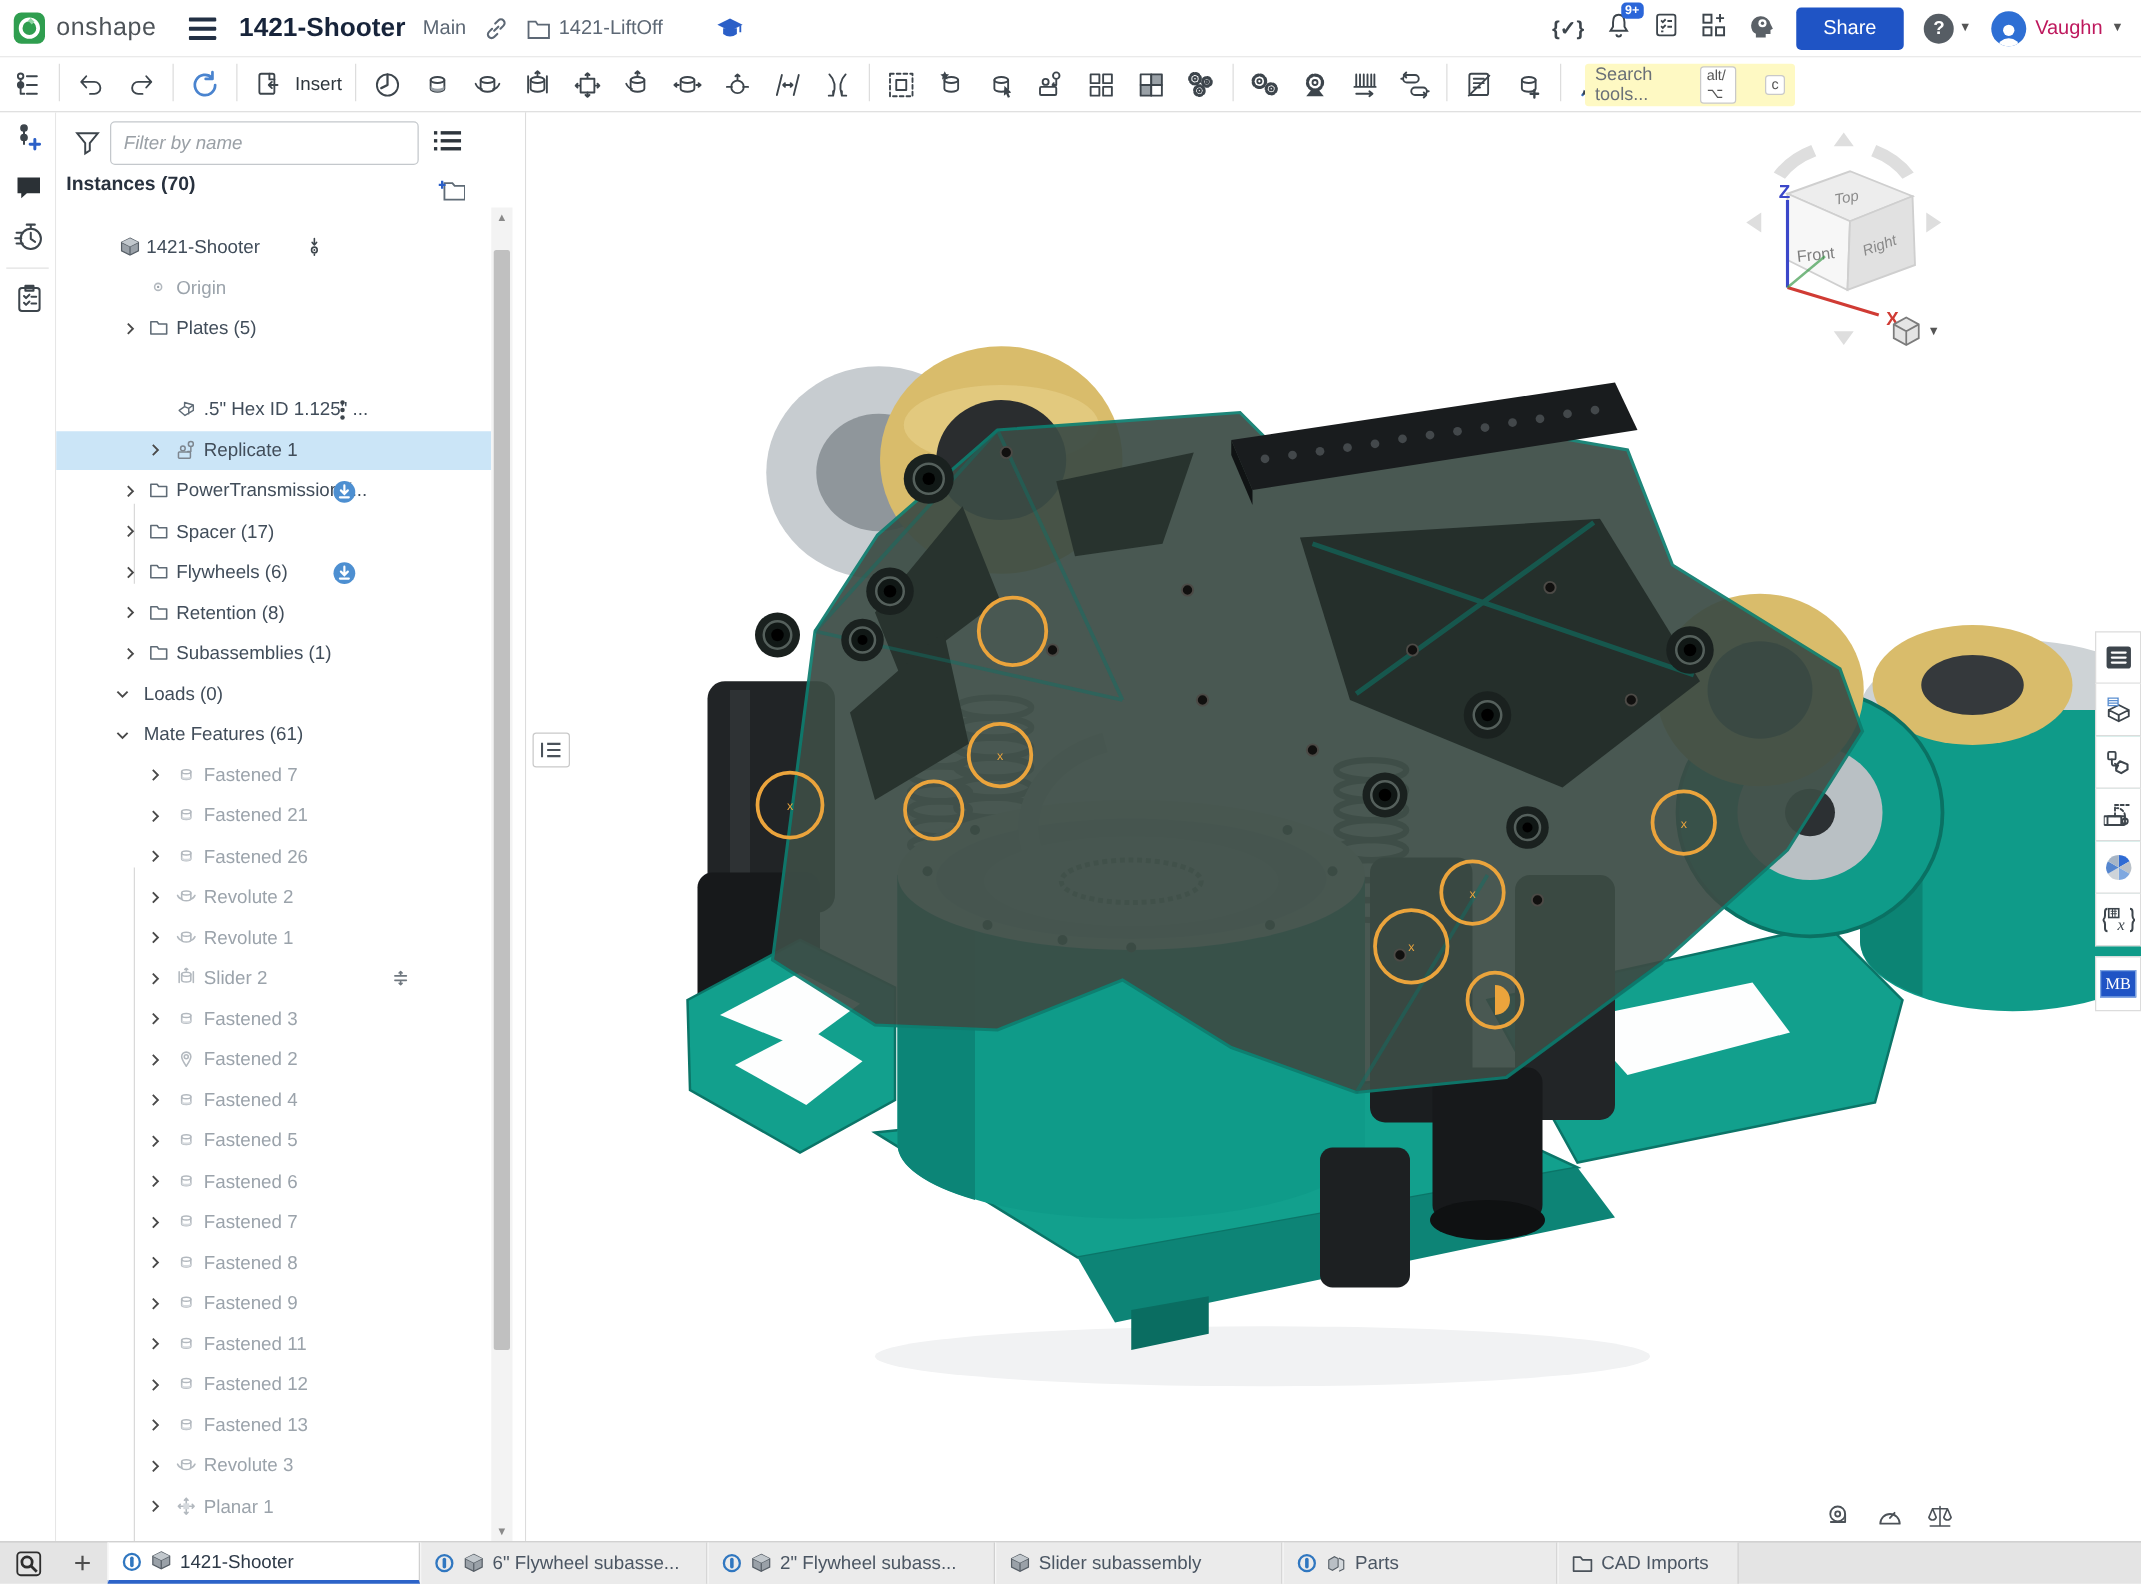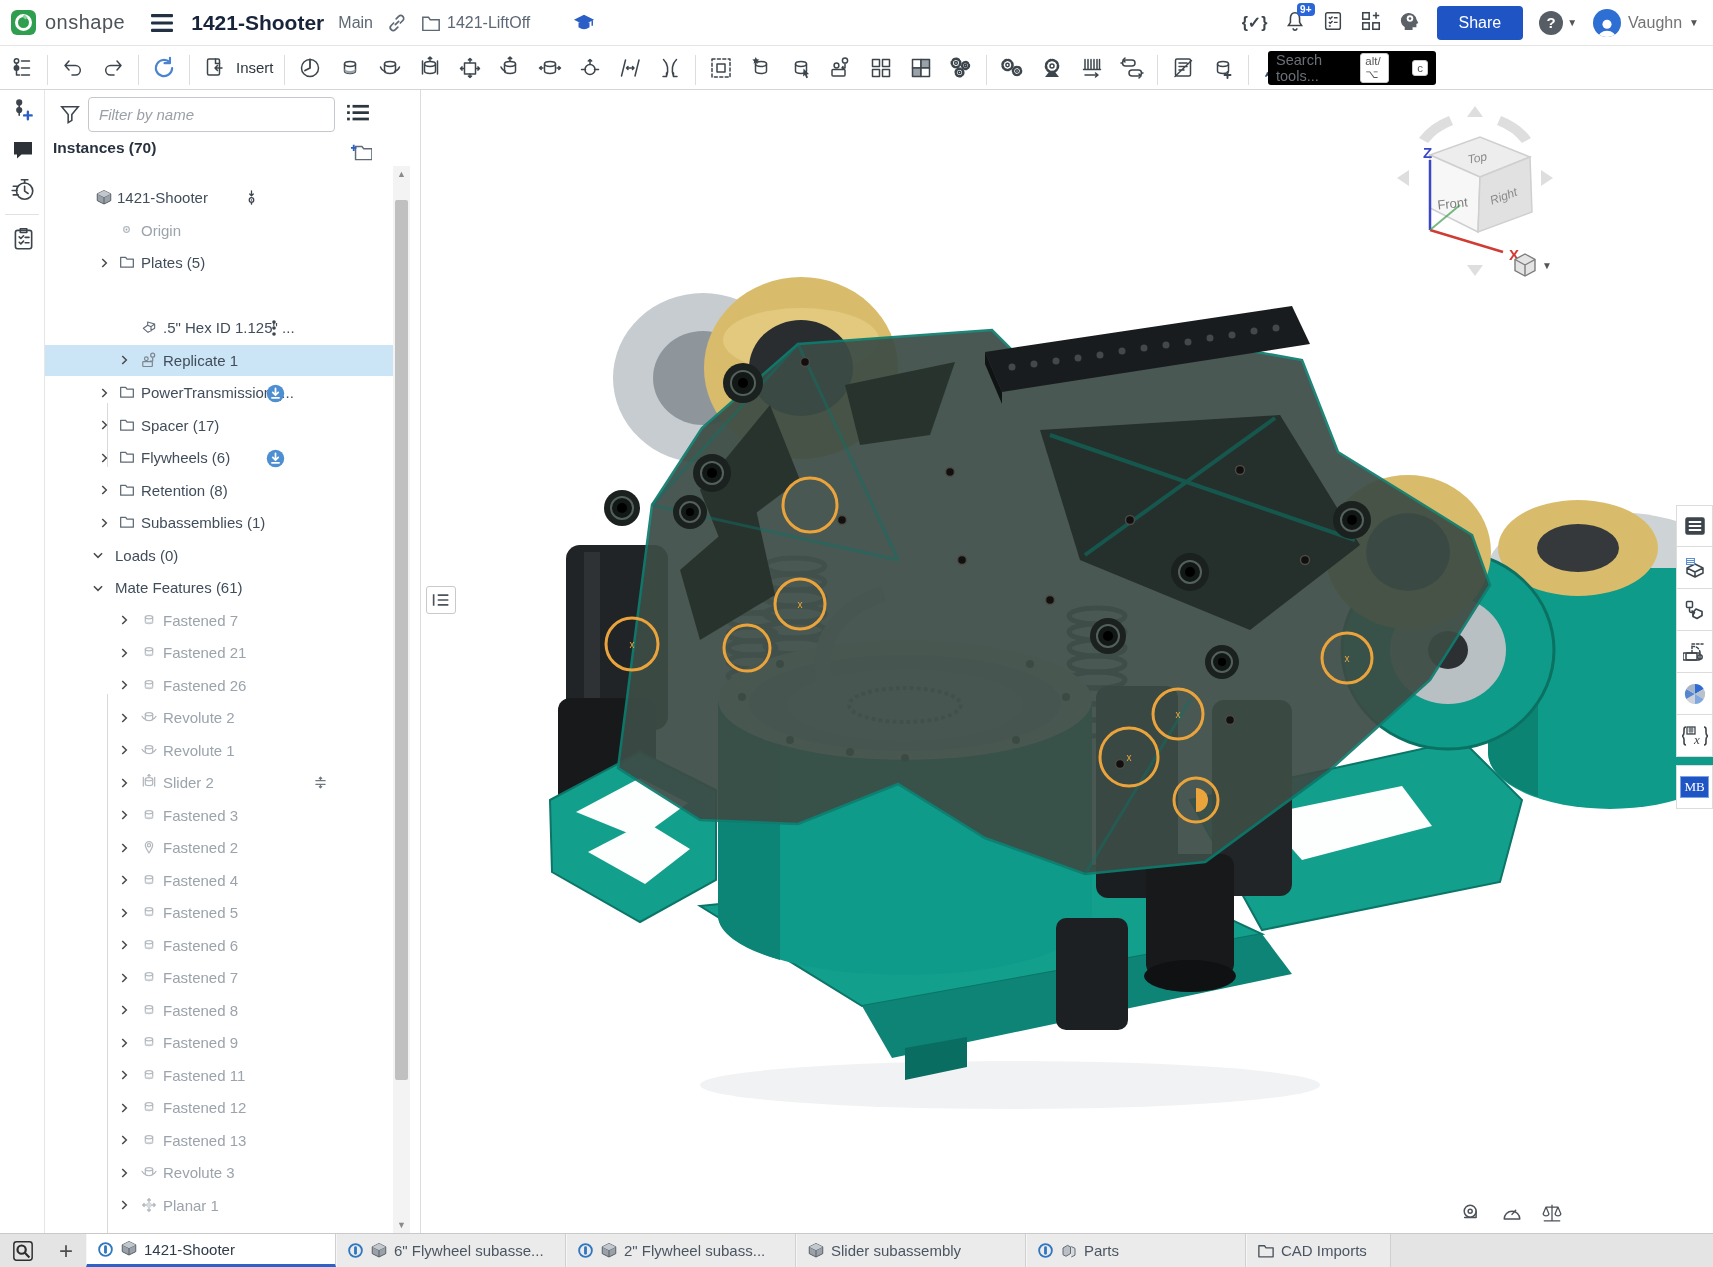--- a/index.html
+++ b/index.html
@@ -21,30 +21,30 @@
   .bell-wrap{position:relative;}
   #notif-badge{position:absolute;top:-7px;right:-9px;background:#2b66d9;color:#fff;
     font-size:10px;font-weight:bold;border-radius:4px;padding:1px 3px;}
   #share-btn{background:#1f54c5;color:#fff;font-size:16px;border:none;border-radius:4px;
     padding:8px 22px;cursor:pointer;}
   .caret{font-size:10px;color:#555;}
   #help-circle{width:24px;height:24px;border-radius:50%;background:#565d64;color:#fff;
     font-weight:bold;font-size:15px;display:flex;align-items:center;justify-content:center;}
   #avatar{width:28px;height:28px;border-radius:50%;background:#2e6fd4;display:flex;
     align-items:flex-end;justify-content:center;overflow:hidden;}
-  #user-name{font-size:16px;color:#737373;}
+  #user-name{font-size:16px;color:#be185d;}
   
   #toolbar{position:absolute;left:0;top:46px;width:1713px;height:44px;background:#fff;
     border-bottom:1px solid #d6d6d6;display:flex;align-items:center;}
   #toolbar .grp{display:flex;align-items:center;gap:6px;padding:0 5px;}
   .tbtn{width:34px;height:34px;display:flex;align-items:center;justify-content:center;
     border-radius:3px;cursor:pointer;}
   .tsep{width:1px;height:30px;background:#ddd;margin:0 3px;}
   #insert-label{font-size:15px;color:#2e363d;margin-left:-2px;margin-right:2px;}
-  #search-tools{position:absolute;left:1268px;top:5px;width:168px;height:34px;background:#000000;
+  #search-tools{position:absolute;left:1268px;top:5px;width:168px;height:34px;background:#fef9c3;
     border-radius:3px;display:flex;align-items:center;gap:23px;padding:0 8px;cursor:text;}
   #search-tools .ph{font-size:14.5px;color:#6a7077;}
   kbd{background:#fff;border:1px solid #c9c9c9;border-radius:3px;font-size:11.5px;
     font-family:"Liberation Sans",sans-serif;color:#555;padding:1px 4px;}
   
   #rail{position:absolute;left:0;top:90px;width:45px;height:1143px;background:#fff;
     border-right:1px solid #e6e6e6;}
   .rail-btn{width:45px;height:40px;display:flex;align-items:center;justify-content:center;cursor:pointer;}
   #rail .rail-div{width:34px;height:1px;background:#e2e2e2;margin:4px auto;}
   
@@ -175,21 +175,21 @@
             <path d="M2,24 a10,9 0 0 1 20,0 Z" fill="#fff"></path>
           </svg>
       </span>
       <span id="user-name">Vaughn</span>
       <span class="caret">▼</span>
     </span>
   </div>
 </header>
 
 <div id="toolbar">
-  <div id="toolbar-groups" style="display:flex;align-items:flex-end">
+  <div id="toolbar-groups" style="display:flex;align-items:flex-start">
       <div class="grp">
         <div class="tbtn">
           <svg width="24" height="24" viewBox="0 0 24 24" fill="none" stroke="#3d454c" stroke-width="1.5" stroke-linecap="round" stroke-linejoin="round">
             <circle cx="6.5" cy="5" r="2.2"></circle>
             <circle cx="6.5" cy="12" r="2.2" fill="#3d454c"></circle>
             <path d="M6.5,7.2 v2.6 M6.5,14.2 V19 h3 M11.5,5 h8 M11.5,12 h8 M11.5,19 h8"></path>
           </svg>
         </div>
       </div>
       <div class="tsep"></div>

